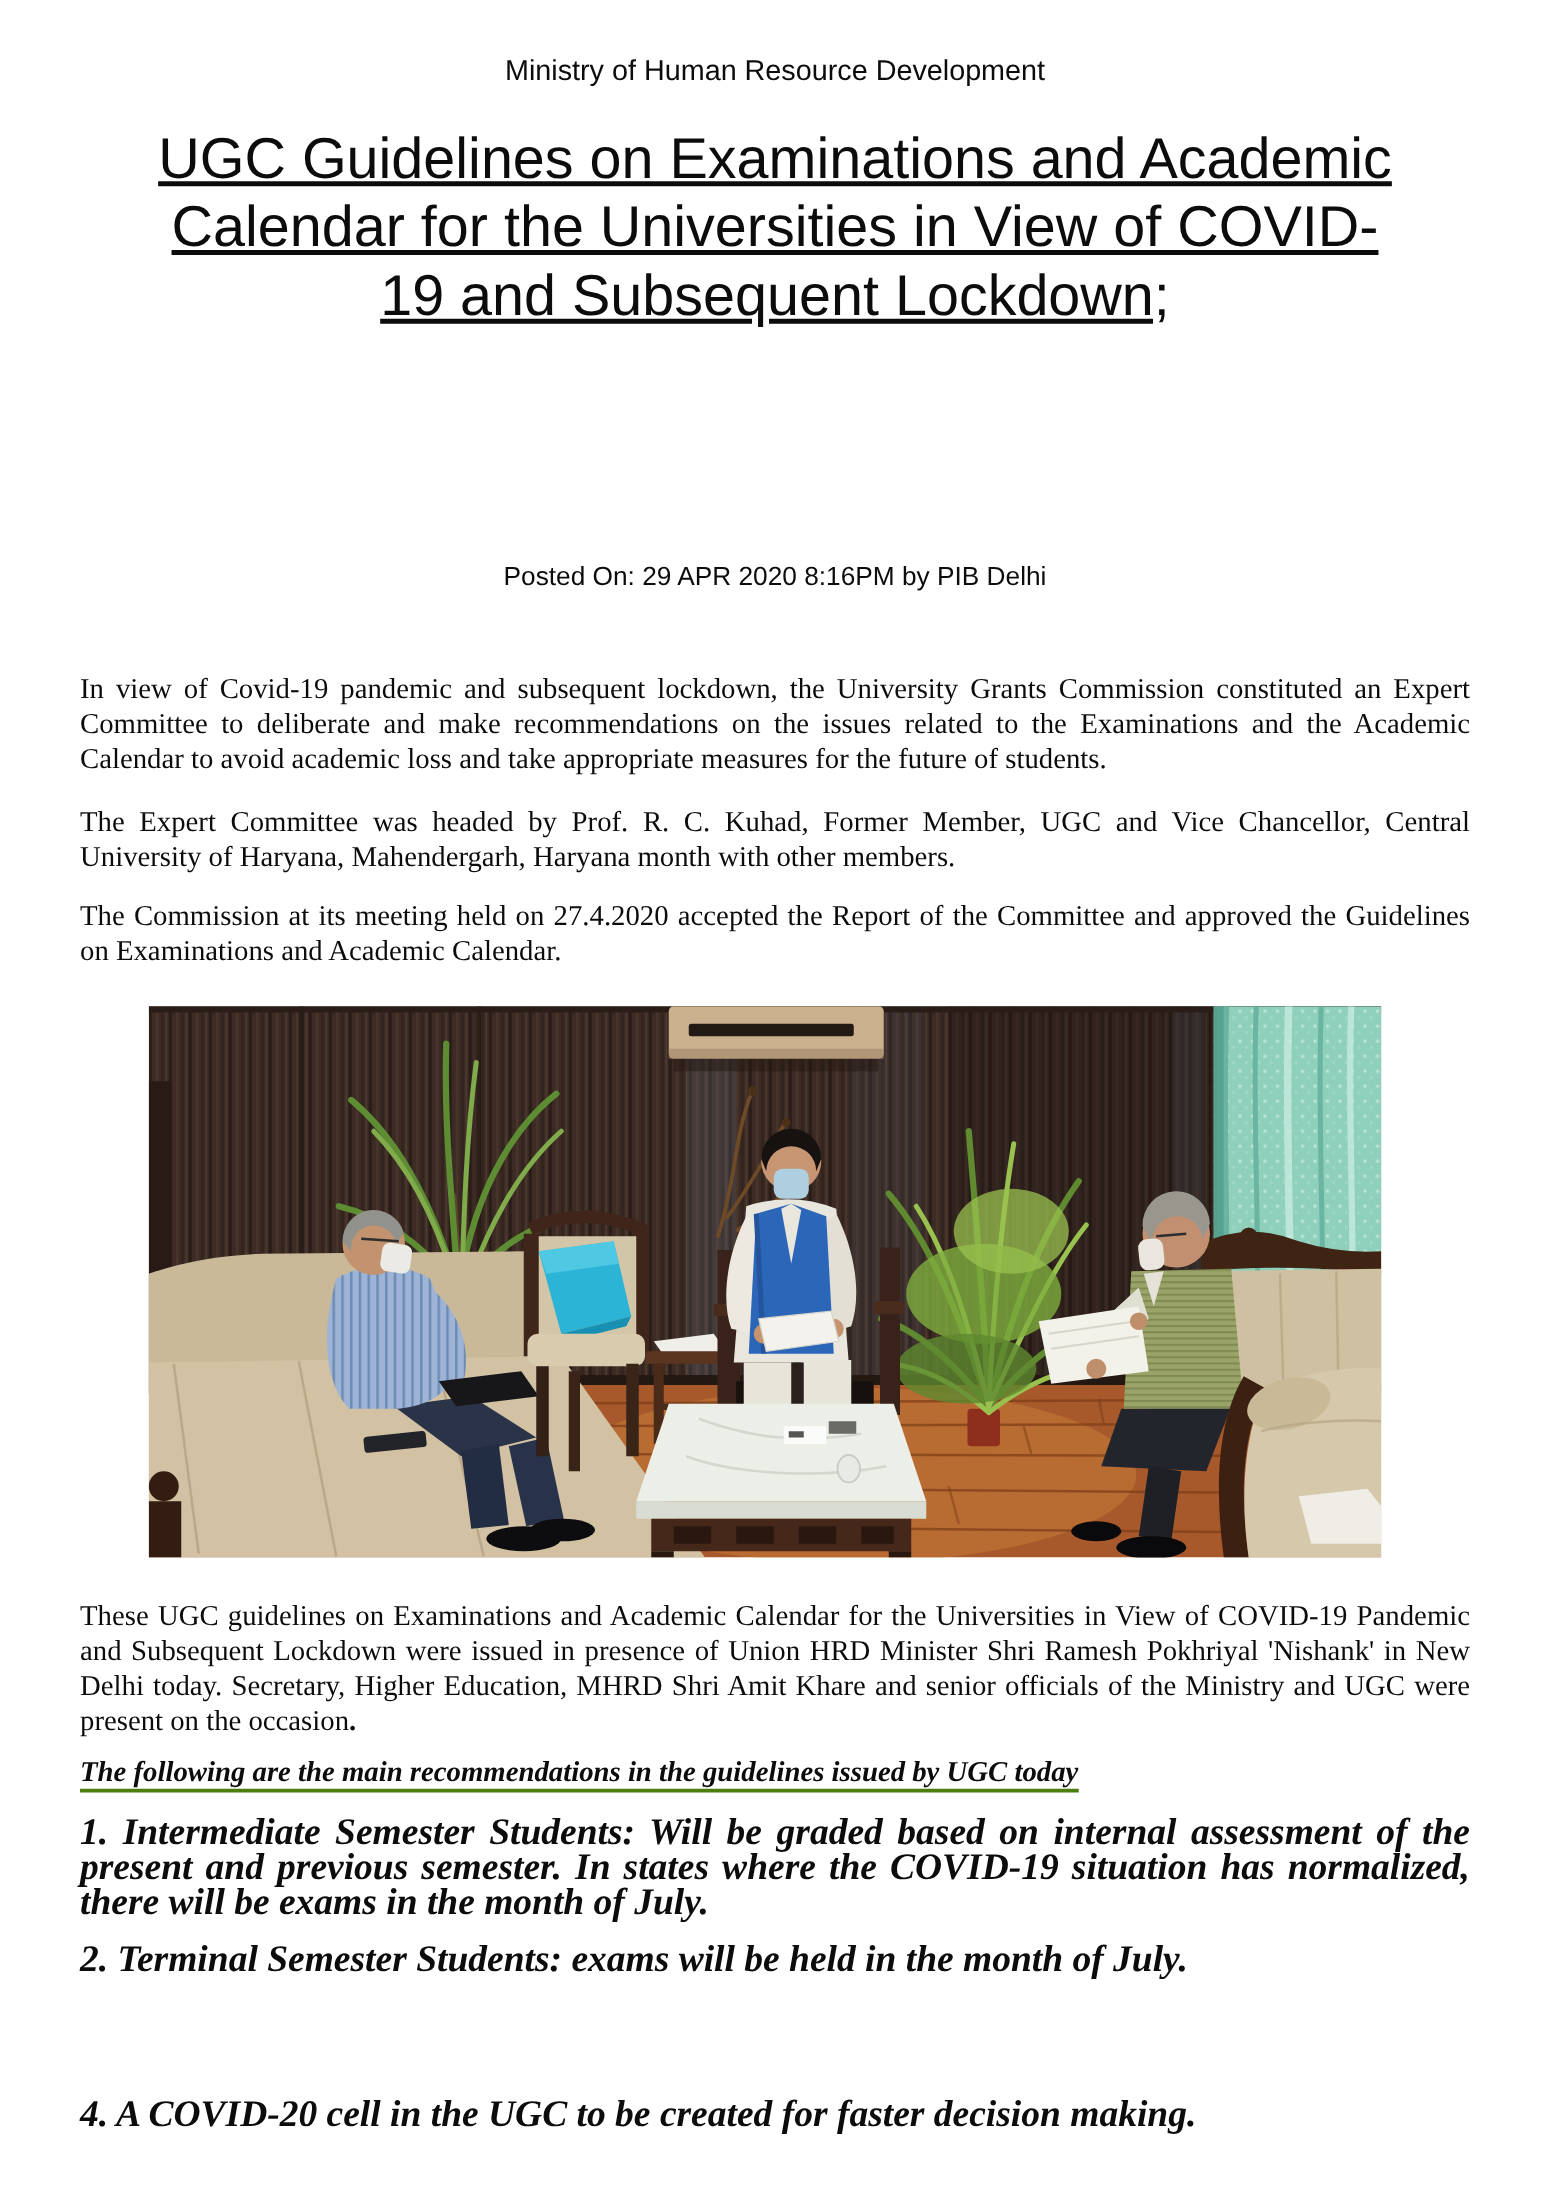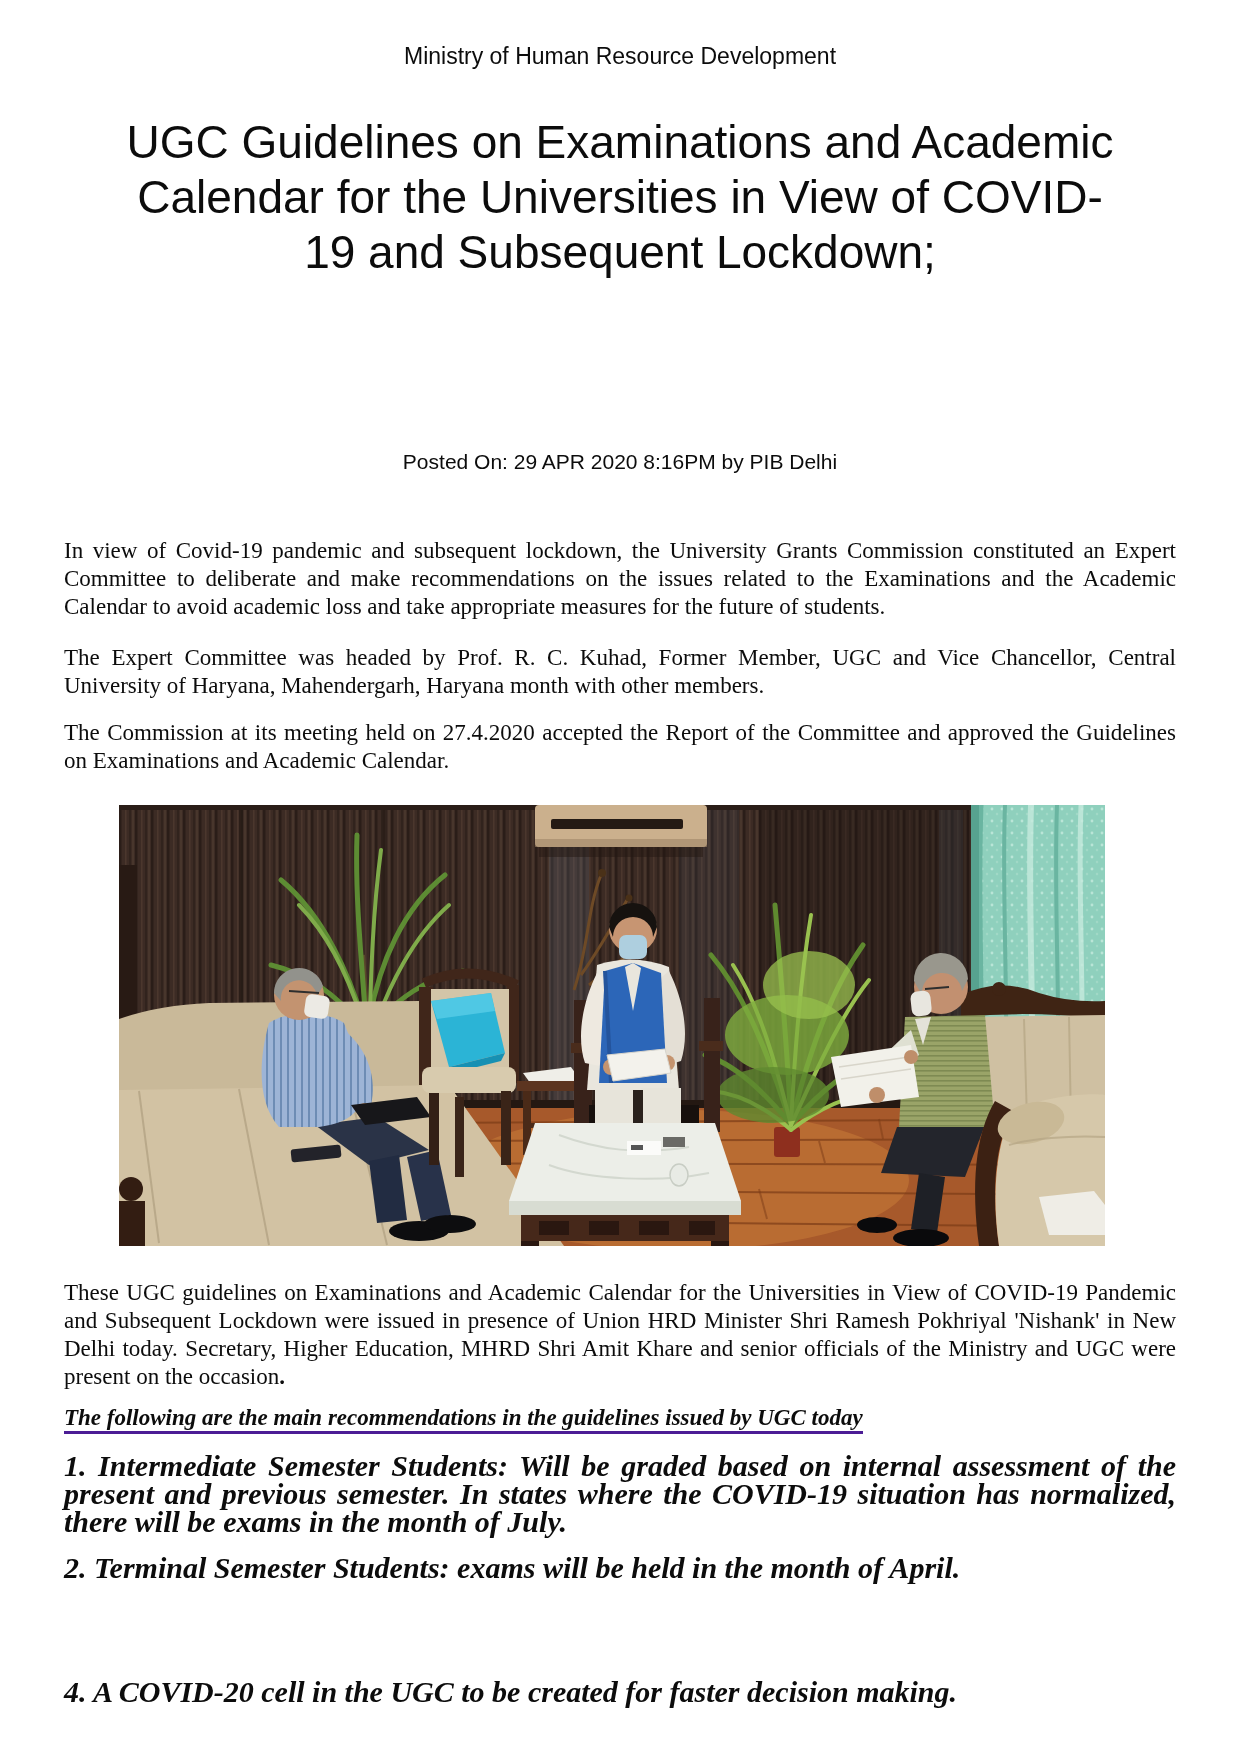--- a/index.html
+++ b/index.html
@@ -3,27 +3,27 @@
 <meta charset="utf-8">
 <style>
   html,body{margin:0;padding:0;background:#ffffff;}
   .page{position:relative;width:1240px;height:1754px;background:#fff;overflow:hidden;
         font-family:"Liberation Serif", serif;color:#0c0c0c;}
   .abs{position:absolute;left:64px;width:1112px;}
   .sans{font-family:"Liberation Sans", sans-serif;}
   .center{text-align:center;}
   .ministry{top:43px;font-size:23px;line-height:26px;}
   .h1{top:99px;font-size:46px;line-height:55px;font-weight:400;}
-  .h1 .inner{max-width:1000px;margin:16px auto;}
+  .h1 .inner{max-width:1000px;margin:0 auto;text-decoration:underline;}
   .h2{top:356px;font-size:43px;line-height:50px;font-weight:400;white-space:nowrap;}
   .posted{top:449px;font-size:21px;line-height:25px;}
   .body-p{font-size:23px;line-height:28px;text-align:justify;}
   .p1{top:537px;} .p2{top:644px;} .p3{top:719px;} .p4{top:1279px;}
   .rec-head{top:1404px;font-size:23px;line-height:28px;font-weight:700;font-style:italic;}
-  .rec-head .underline{border-bottom:3px solid #4c1d95;padding-bottom:1px;}
+  .rec-head .underline{border-bottom:3px solid #4d7c0f;padding-bottom:1px;}
   .rec{font-size:30px;line-height:28px;font-weight:700;font-style:italic;text-align:justify;}
   .rec1{top:1452px;} .rec2{top:1554px;} .rec3{top:1602px;} .rec4{top:1678px;}
   .photo{position:absolute;left:119px;top:805px;width:986px;height:441px;}
   .photo svg{display:block;width:986px;height:441px;}
   .bold-dot{font-weight:700;}
 </style>
 </head>
 <body>
 
 <div class="page">
@@ -288,16 +288,16 @@
     </svg>
   </div>
 
   <div class="abs body-p p4"><span>These UGC guidelines on Examinations and Academic Calendar for the Universities in View of COVID-19 Pandemic and Subsequent Lockdown were issued in presence of Union HRD Minister Shri Ramesh Pokhriyal 'Nishank' in New Delhi today. Secretary, Higher Education, MHRD Shri Amit Khare and senior officials of the Ministry and UGC were present on the occasion</span><span class="bold-dot">.</span></div>
 
   <div class="abs rec-head">
     <span class="underline">The following are the main recommendations in the guidelines issued by UGC today</span>
   </div>
 
   <div class="abs rec rec1">1. Intermediate Semester Students: Will be graded based on internal assessment of the present and previous semester. In states where the COVID-19 situation has normalized, there will be exams in the month of July.</div>
-  <div class="abs rec rec2">2. Terminal Semester Students: exams will be held in the month of April.</div>
+  <div class="abs rec rec2">2. Terminal Semester Students: exams will be held in the month of July.</div>
   <div class="abs rec rec4">4. A COVID-20 cell in the UGC to be created for faster decision making.</div>
 
 </div>
 
 </body></html>

